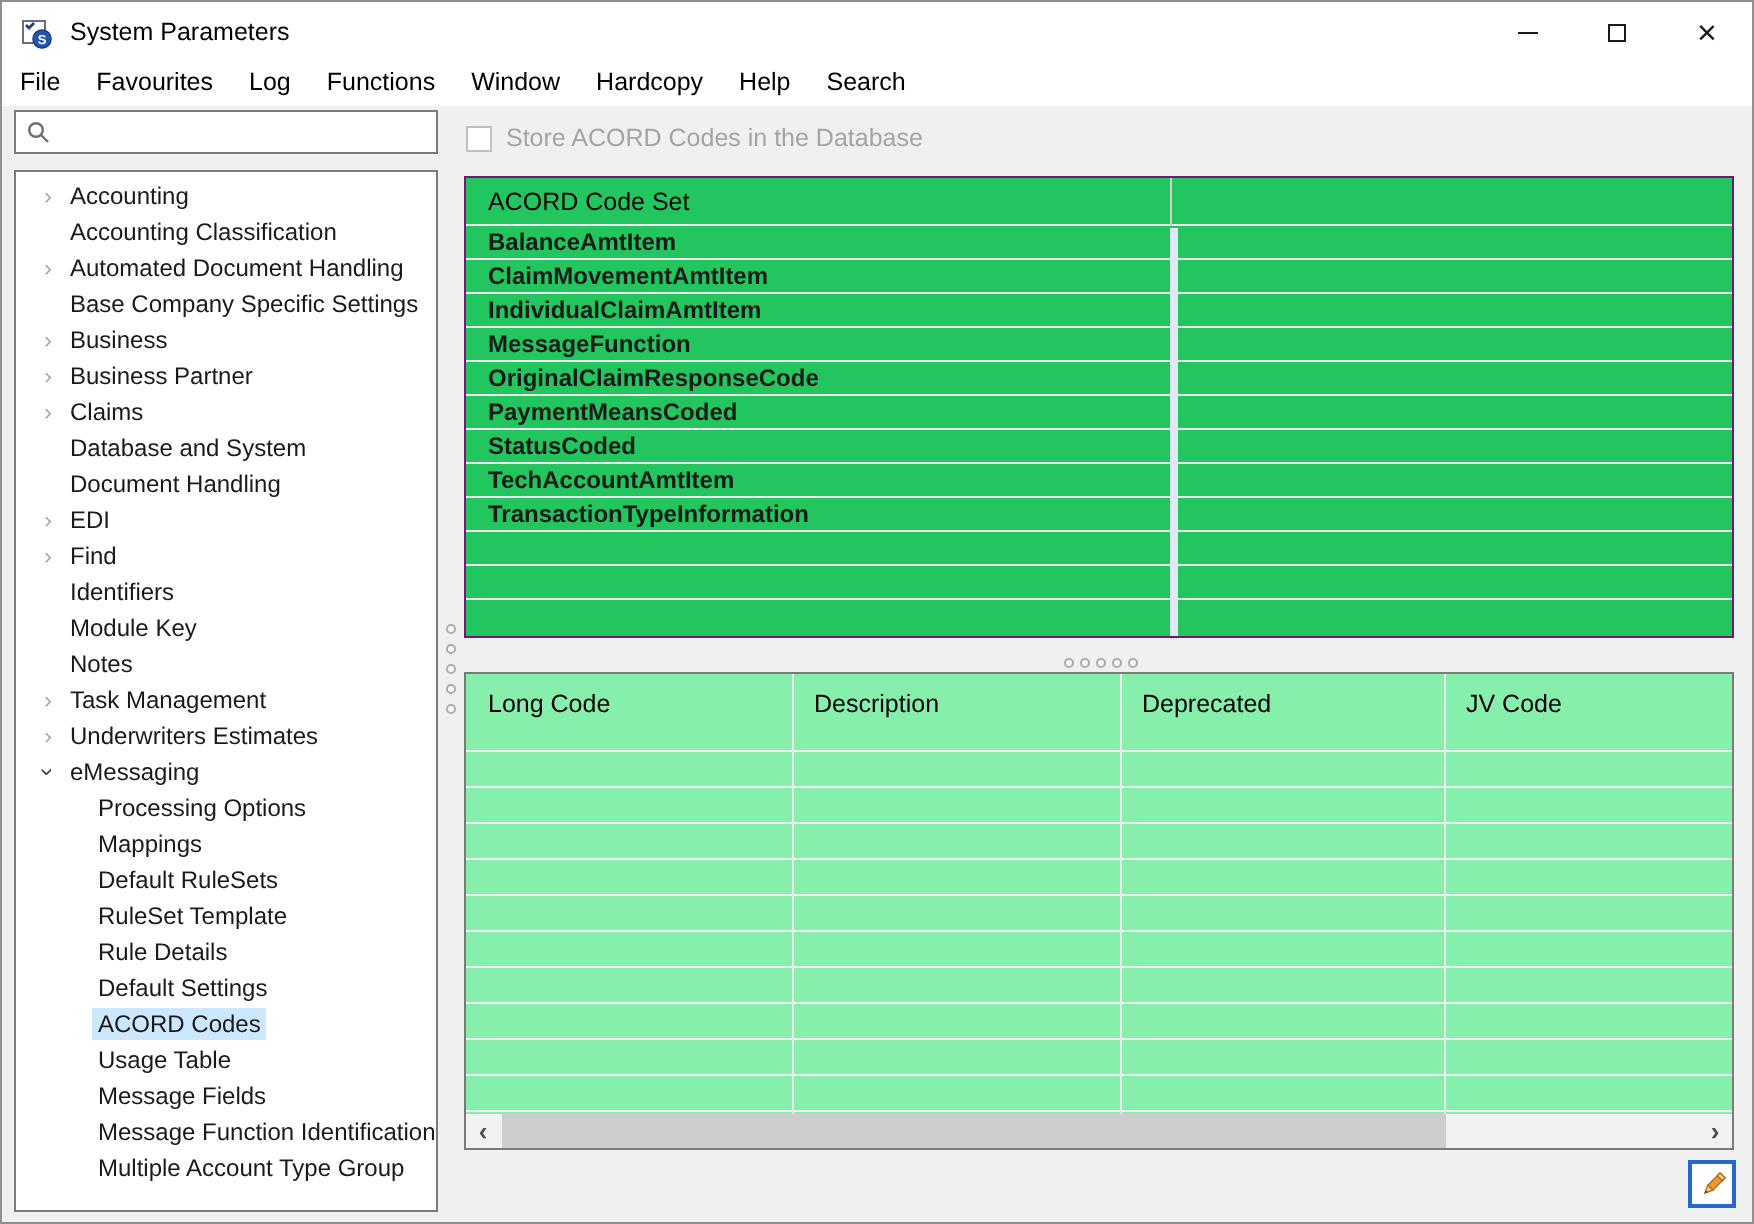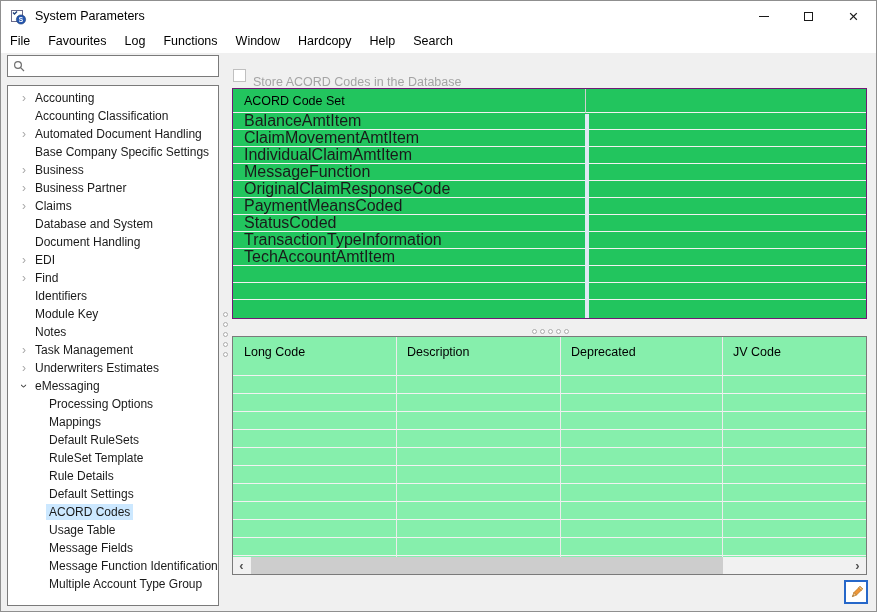--- a/index.html
+++ b/index.html
@@ -33,27 +33,27 @@
   .tree-item.lvl2 { padding-left:14px; }
   .tree-item .lbl { padding:1px 3px; }
   .tree-item.selected .lbl { background:#cce8ff; }
   
   .v-splitter { position:absolute; left:220px; top:311px; width:8px; display:flex; flex-direction:column; gap:5px; align-items:center; }
   .h-splitter { position:absolute; left:531px; top:326px; height:8px; display:flex; gap:3px; align-items:center; }
   .dot { width:5px; height:5px; border-radius:50%; border:1px solid #ababab; background:#fdfdfd; }
   
   .store-row { position:absolute; left:232px; top:61px; display:flex; align-items:center; gap:7px; }
   .checkbox { width:13px; height:13px; background:#fff; border:1px solid #c0c0c0; }
-  .store-label { font-size:12.5px; color:#a4a4a4;margin-top:13px; }
+  .store-label { font-size:12.5px; color:#a4a4a4; }
   
   .top-table { position:absolute; left:231px; top:87px; width:635px; height:231px; background:#22c55e; border:1px solid #701a75; overflow:hidden; }
   .tt-header { height:24px; border-bottom:1px solid #f1f1f1; display:flex; align-items:center; padding-left:11px; font-size:12.5px; color:#000; position:relative; }
   .tt-head-div { position:absolute; left:352px; top:0; width:1px; height:24px; background:#cfcfcf; }
   .tt-blue-band { position:absolute; left:352px; top:25px; bottom:0; width:4px; background:#dfe9f3; }
-  .tt-row { height:17px; border-bottom:1px solid #f1f1f1; display:flex; align-items:center; padding-left:11px; font-size:16px; color:#1a1a1a; }
+  .tt-row { height:17px; border-bottom:1px solid #f1f1f1; display:flex; align-items:center; padding-left:11px; font-size:12px; color:#1a1a1a;font-weight:bold; }
   
   .bottom-table { position:absolute; left:231px; top:335px; width:635px; height:239px; background:#86efac; border:1px solid #7a7a7a; overflow:hidden; }
   .bt-header { position:relative; height:39px; border-bottom:1px solid #f2f2f2; }
   .bt-head-cell { position:absolute; top:8px; font-size:12.5px; color:#000; white-space:nowrap; }
   .bt-body { position:absolute; left:0; right:0; top:39px; bottom:17px;
     background:repeating-linear-gradient(to bottom, transparent 0 17px, #f2f2f2 17px 18px); }
   .bt-vline { position:absolute; top:0; bottom:17px; width:1px; background:#ececec; }
   
   .hscroll { position:absolute; left:0; right:0; bottom:0; height:17px; background:#f1f1f1; }
   .hs-arrow { position:absolute; top:0; width:17px; height:17px; display:flex; align-items:center; justify-content:center; font-size:13px; font-weight:bold; color:#505050; }
@@ -245,22 +245,22 @@
       <span class="tt-head-div"></span>
     </div>
     <div id="tt-rows">
         <div class="tt-row">BalanceAmtItem</div>
         <div class="tt-row">ClaimMovementAmtItem</div>
         <div class="tt-row">IndividualClaimAmtItem</div>
         <div class="tt-row">MessageFunction</div>
         <div class="tt-row">OriginalClaimResponseCode</div>
         <div class="tt-row">PaymentMeansCoded</div>
         <div class="tt-row">StatusCoded</div>
+        <div class="tt-row">TechAccountAmtItem</div>
         <div class="tt-row">TransactionTypeInformation</div>
-        <div class="tt-row">TechAccountAmtItem</div>
         <div class="tt-row"></div>
         <div class="tt-row"></div>
       </div>
     <span class="tt-blue-band"></span>
   </div>
 
   <div class="h-splitter">
     <span class="dot"></span>
     <span class="dot"></span>
     <span class="dot"></span>

